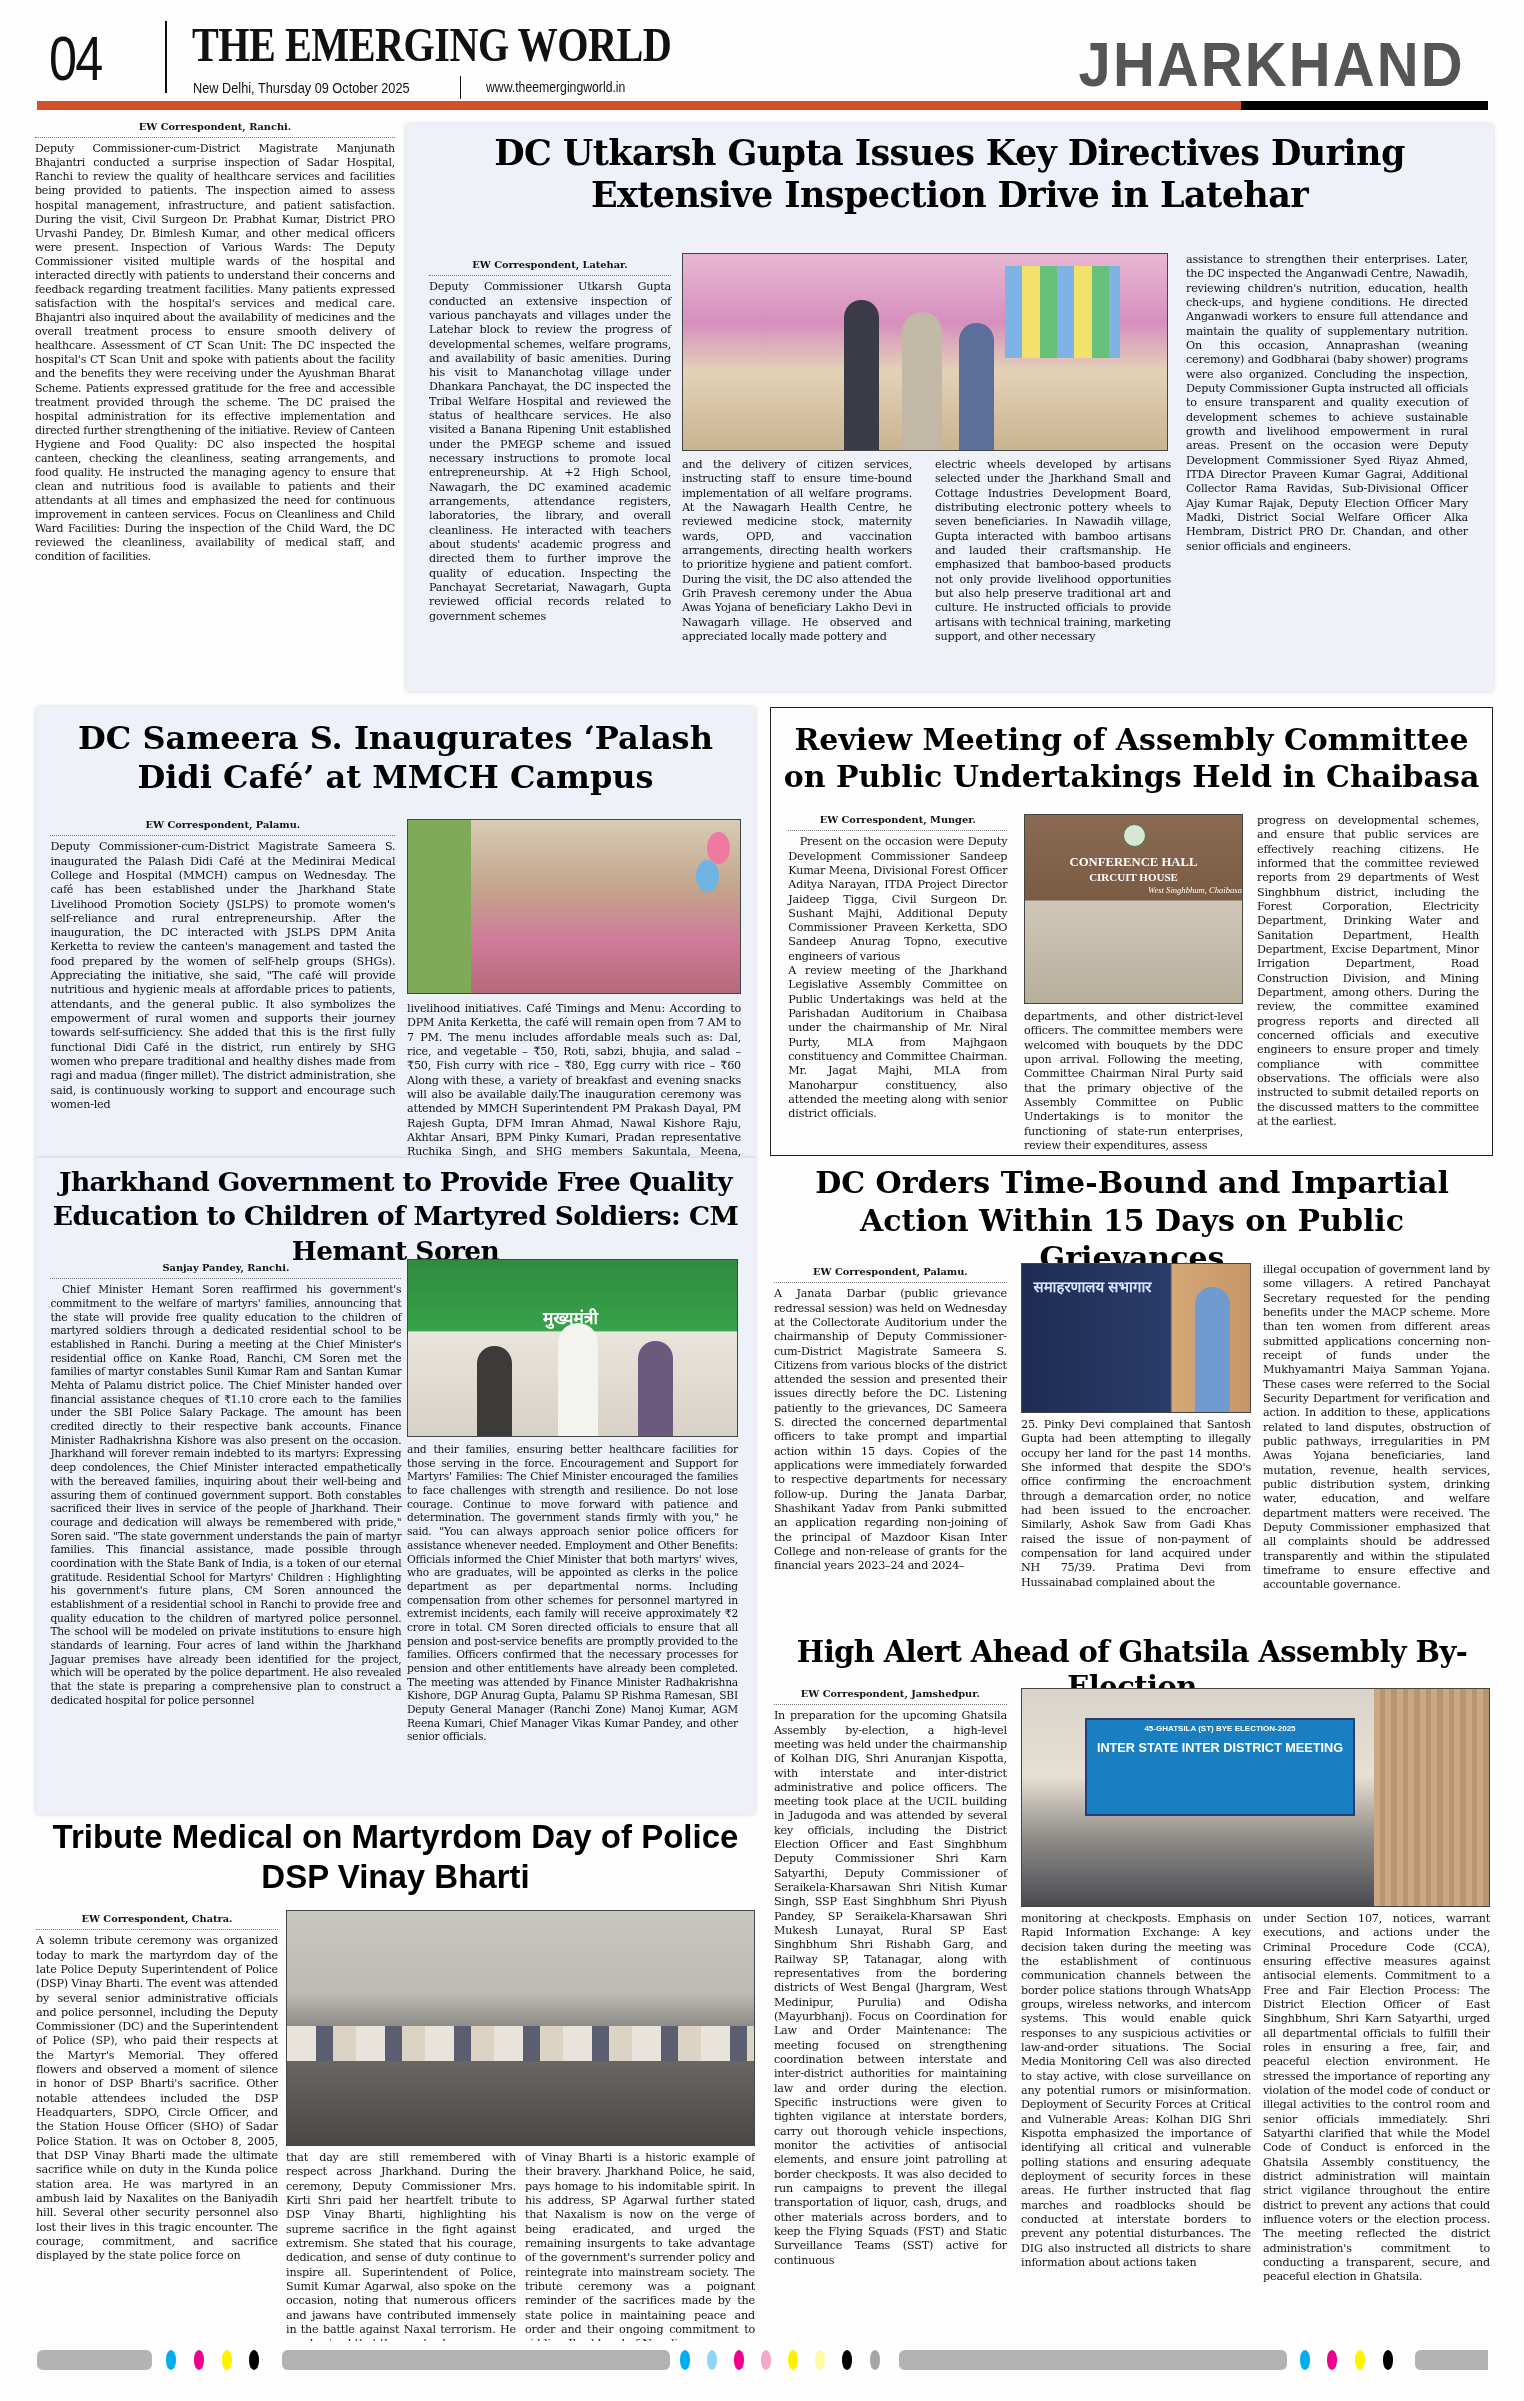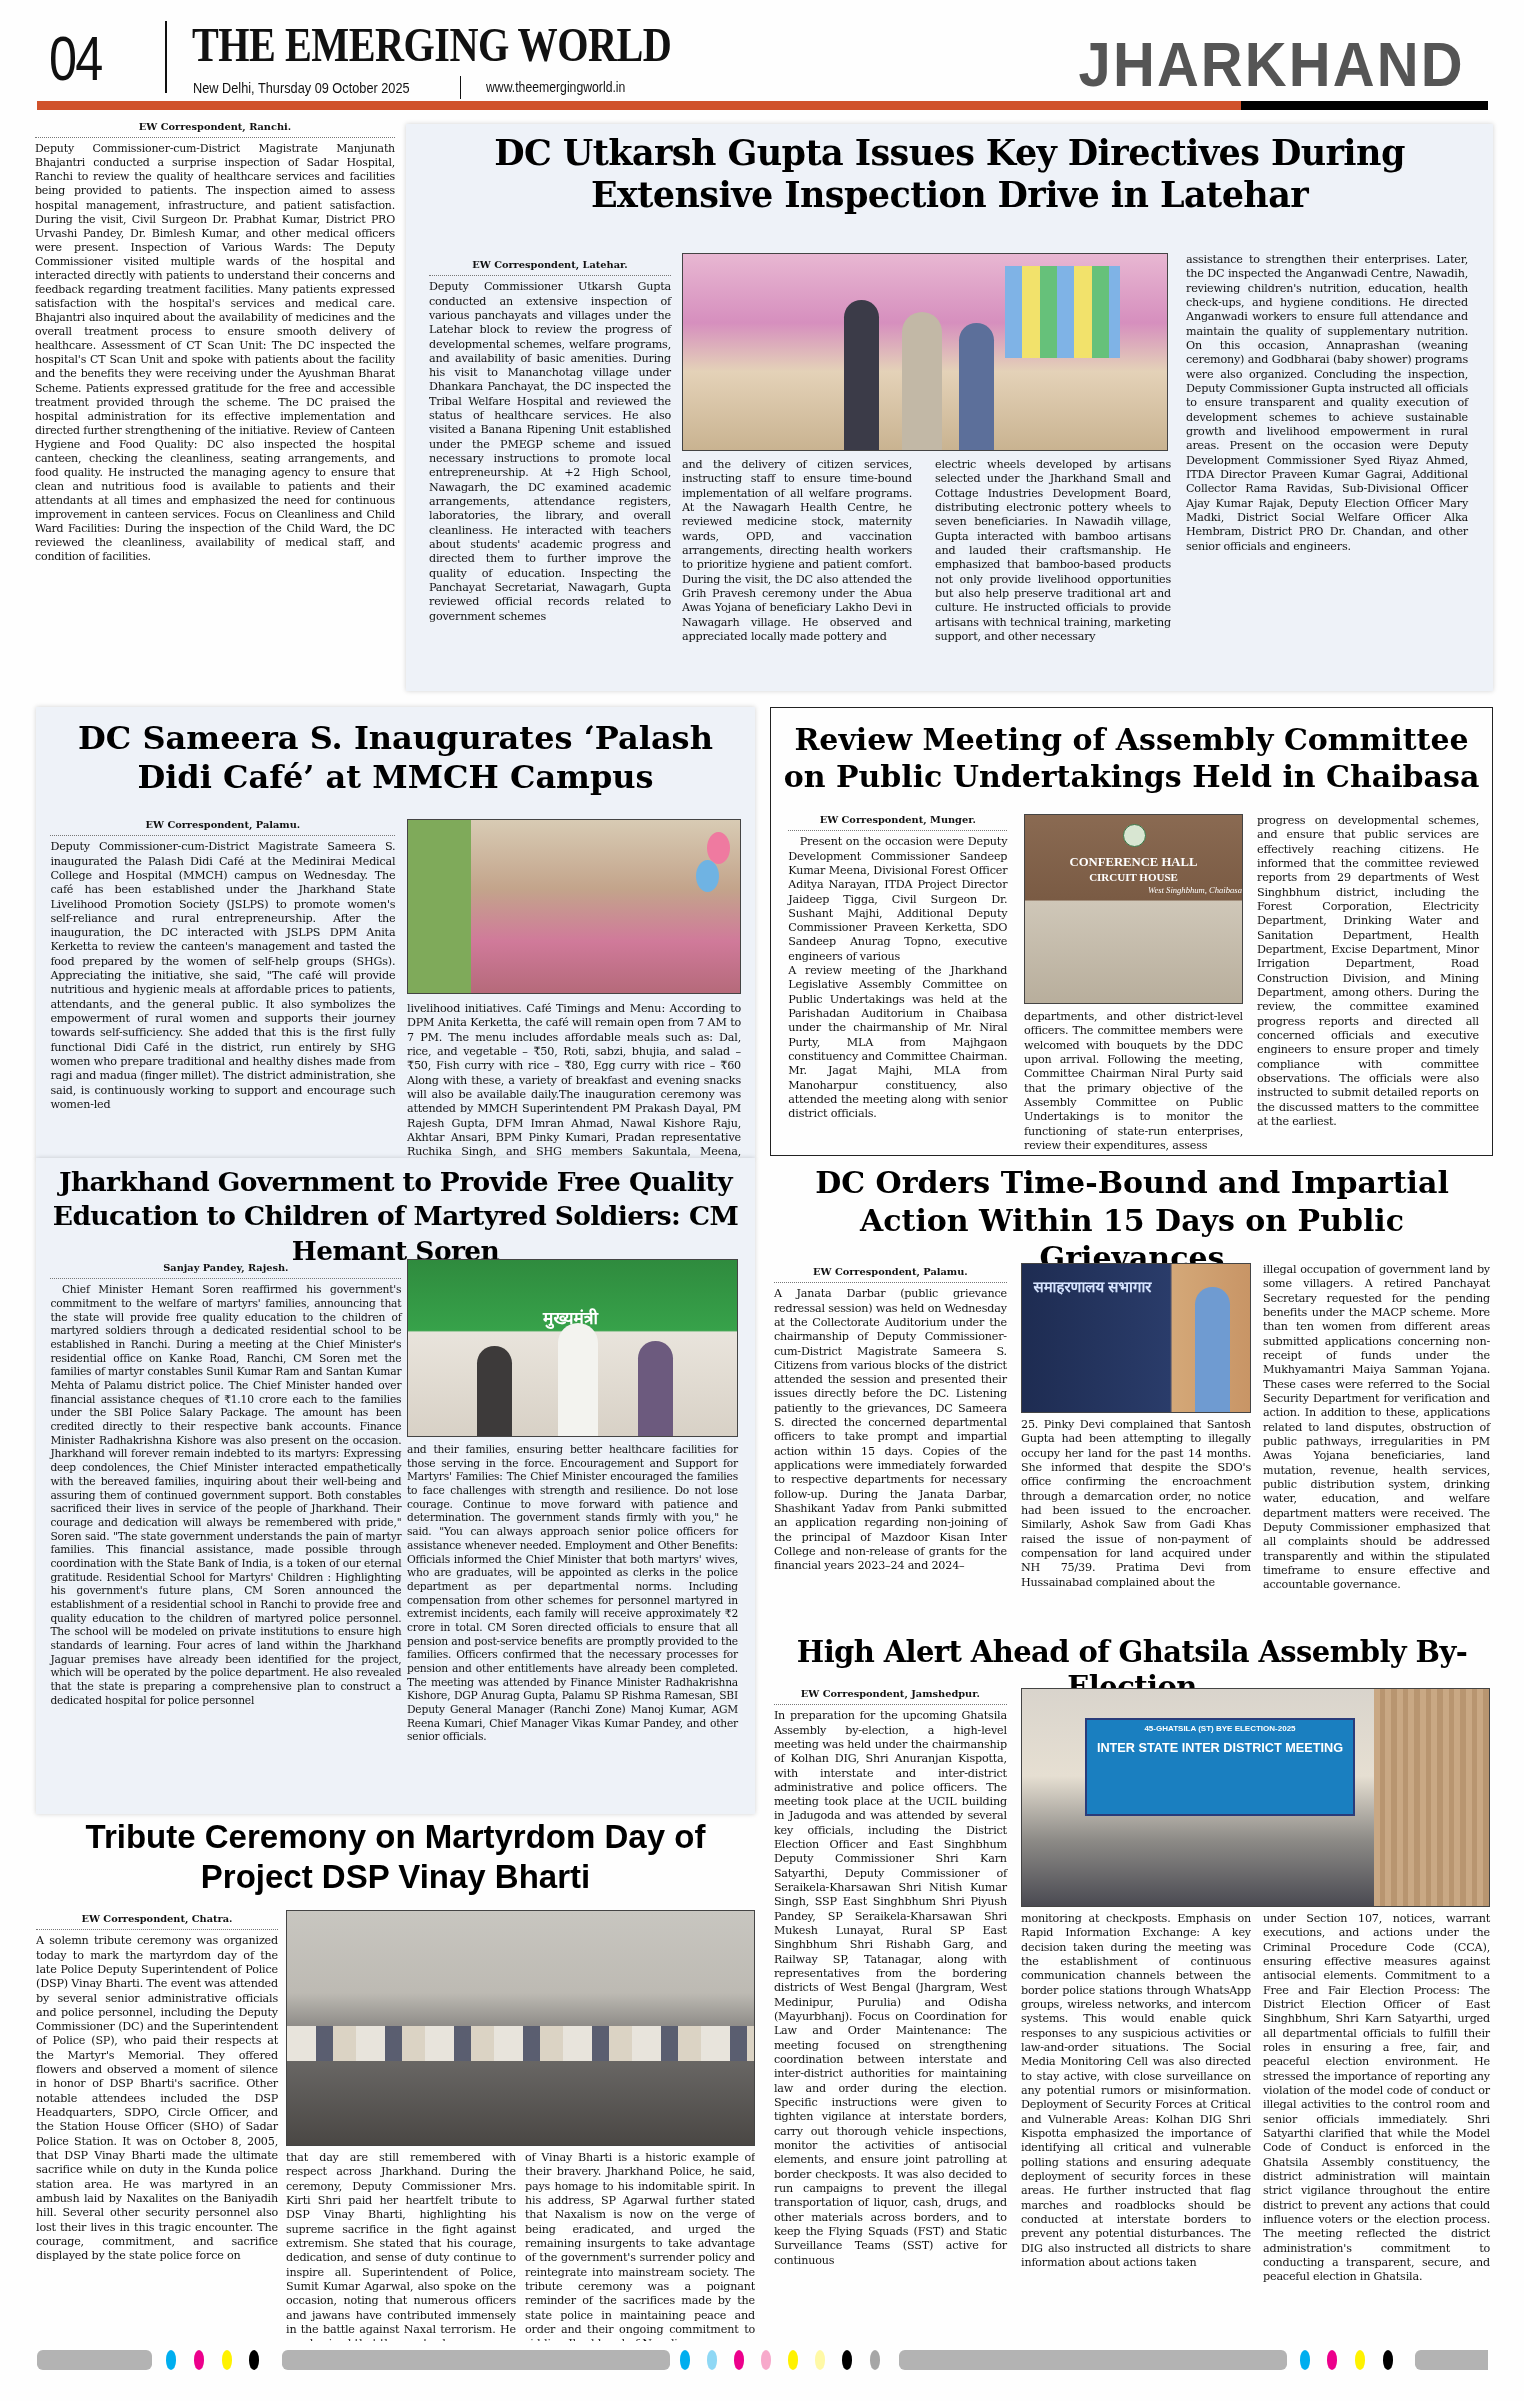--- a/index.html
+++ b/index.html
@@ -107,21 +107,21 @@
     <div class="body">departments, and other district-level officers. The committee members were welcomed with bouquets by the DDC upon arrival. Following the meeting, Committee Chairman Niral Purty said that the primary objective of the Assembly Committee on Public Undertakings is to monitor the functioning of state-run enterprises, review their expenditures, assess</div>
   </div>
   <div class="col" style="left:486px; top:106px; width:222px;">
     <div class="body">progress on developmental schemes, and ensure that public services are effectively reaching citizens. He informed that the committee reviewed reports from 29 departments of West Singhbhum district, including the Forest Corporation, Electricity Department, Drinking Water and Sanitation Department, Health Department, Excise Department, Minor Irrigation Department, Road Construction Division, and Mining Department, among others. During the review, the committee examined progress reports and directed all concerned officials and executive engineers to ensure proper and timely compliance with committee observations. The officials were also instructed to submit detailed reports on the discussed matters to the committee at the earliest.</div>
   </div>
 </div>
 
 <div class="article shaded" style="left:36px; top:1158px; width:719px; height:656px;">
   <div class="headline" style="font-family:'DejaVu Serif', serif; font-size:26.5px; padding:7px 11.5px 0 11.5px; line-height:1.3; letter-spacing:-0.6px;">Jharkhand Government to Provide Free Quality Education to Children of Martyred Soldiers: CM Hemant Soren</div>
   <div class="col" style="left:14.4px; top:104px; width:351px;">
-    <div class="byline">Sanjay Pandey, Rajesh.</div>
+    <div class="byline">Sanjay Pandey, Ranchi.</div>
     <div class="body" style="font-size:10.7px; text-indent:11.5px;">Chief Minister Hemant Soren reaffirmed his government's commitment to the welfare of martyrs' families, announcing that the state will provide free quality education to the children of martyred soldiers through a dedicated residential school to be established in Ranchi. During a meeting at the Chief Minister's residential office on Kanke Road, Ranchi, CM Soren met the families of martyr constables Sunil Kumar Ram and Santan Kumar Mehta of Palamu district police. The Chief Minister handed over financial assistance cheques of ₹1.10 crore each to the families under the SBI Police Salary Package. The amount has been credited directly to their respective bank accounts. Finance Minister Radhakrishna Kishore was also present on the occasion. Jharkhand will forever remain indebted to its martyrs: Expressing deep condolences, the Chief Minister interacted empathetically with the bereaved families, inquiring about their well-being and assuring them of continued government support. Both constables sacrificed their lives in service of the people of Jharkhand. Their courage and dedication will always be remembered with pride," Soren said. "The state government understands the pain of martyr families. This financial assistance, made possible through coordination with the State Bank of India, is a token of our eternal gratitude. Residential School for Martyrs' Children : Highlighting his government's future plans, CM Soren announced the establishment of a residential school in Ranchi to provide free and quality education to the children of martyred police personnel. The school will be modeled on private institutions to ensure high standards of learning. Four acres of land within the Jharkhand Jaguar premises have already been identified for the project, which will be operated by the police department. He also revealed that the state is preparing a comprehensive plan to construct a dedicated hospital for police personnel</div>
   </div>
   <div class="photo" style="left:371px; top:101px; width:331px; height:178px; background:linear-gradient(180deg,#2f8b3e 0%,#37a24a 40%,#e9e4dc 41%,#d8d1c6 100%);">
     <div style="position:absolute; left:0; right:4px; top:46px; text-align:center; color:#fff; font-family:'Liberation Sans', sans-serif; font-size:17.3px; font-weight:700;">मुख्यमंत्री</div>
     <div style="position:absolute; left:150px; top:63px; width:40px; height:115px; background:#f3f3ef; border-radius:20px 20px 0 0;"></div>
     <div style="position:absolute; left:69px; top:86px; width:35px; height:92px; background:#3d3a3a; border-radius:17.3px 17.3px 0 0;"></div>
     <div style="position:absolute; left:230px; top:81px; width:35px; height:98px; background:#6c5a7e; border-radius:17.3px 17.3px 0 0;"></div>
   </div>
   <div class="col" style="left:371px; top:285px; width:331px;">
     <div class="body" style="font-size:10.7px;">and their families, ensuring better healthcare facilities for those serving in the force. Encouragement and Support for Martyrs' Families: The Chief Minister encouraged the families to face challenges with strength and resilience. Do not lose courage. Continue to move forward with patience and determination. The government stands firmly with you," he said. "You can always approach senior police officers for assistance whenever needed. Employment and Other Benefits: Officials informed the Chief Minister that both martyrs' wives, who are graduates, will be appointed as clerks in the police department as per departmental norms. Including compensation from other schemes for personnel martyred in extremist incidents, each family will receive approximately ₹2 crore in total. CM Soren directed officials to ensure that all pension and post-service benefits are promptly provided to the families. Officers confirmed that the necessary processes for pension and other entitlements have already been completed. The meeting was attended by Finance Minister Radhakrishna Kishore, DGP Anurag Gupta, Palamu SP Rishma Ramesan, SBI Deputy General Manager (Ranchi Zone) Manoj Kumar, AGM Reena Kumari, Chief Manager Vikas Kumar Pandey, and other senior officials.</div>
@@ -160,21 +160,21 @@
   </div>
   <div class="col" style="left:250px; top:279px; width:230px;">
     <div class="body">monitoring at checkposts. Emphasis on Rapid Information Exchange: A key decision taken during the meeting was the establishment of continuous communication channels between the border police stations through WhatsApp groups, wireless networks, and intercom systems. This would enable quick responses to any suspicious activities or law-and-order situations. The Social Media Monitoring Cell was also directed to stay active, with close surveillance on any potential rumors or misinformation. Deployment of Security Forces at Critical and Vulnerable Areas: Kolhan DIG Shri Kispotta emphasized the importance of identifying all critical and vulnerable polling stations and ensuring adequate deployment of security forces in these areas. He further instructed that flag marches and roadblocks should be conducted at interstate borders to prevent any potential disturbances. The DIG also instructed all districts to share information about actions taken</div>
   </div>
   <div class="col" style="left:492px; top:279px; width:227px;">
     <div class="body">under Section 107, notices, warrant executions, and actions under the Criminal Procedure Code (CCA), ensuring effective measures against antisocial elements. Commitment to a Free and Fair Election Process: The District Election Officer of East Singhbhum, Shri Karn Satyarthi, urged all departmental officials to fulfill their roles in ensuring a free, fair, and peaceful election environment. He stressed the importance of reporting any violation of the model code of conduct or illegal activities to the control room and senior officials immediately. Shri Satyarthi clarified that while the Model Code of Conduct is enforced in the Ghatsila Assembly constituency, the district administration will maintain strict vigilance throughout the entire district to prevent any actions that could influence voters or the election process. The meeting reflected the district administration's commitment to conducting a transparent, secure, and peaceful election in Ghatsila.</div>
   </div>
 </div>
 
 <div class="article" style="left:36px; top:1812px; width:719px; height:529px;">
-  <div class="headline sans" style="font-size:33px; padding:4.6px 11.5px 0 11.5px; line-height:1.22;">Tribute Ceremony on Martyrdom Day of Project DSP Vinay Bharti</div>
+  <div class="headline sans" style="font-size:33px; padding:4.6px 11.5px 0 11.5px; line-height:1.22;">Tribute Medical on Martyrdom Day of Police DSP Vinay Bharti</div>
   <div class="col" style="left:0; top:101px; width:242px;">
     <div class="byline">EW Correspondent, Chatra.</div>
     <div class="body">A solemn tribute ceremony was organized today to mark the martyrdom day of the late Police Deputy Superintendent of Police (DSP) Vinay Bharti. The event was attended by several senior administrative officials and police personnel, including the Deputy Commissioner (DC) and the Superintendent of Police (SP), who paid their respects at the Martyr's Memorial. They offered flowers and observed a moment of silence in honor of DSP Bharti's sacrifice. Other notable attendees included the DSP Headquarters, SDPO, Circle Officer, and the Station House Officer (SHO) of Sadar Police Station. It was on October 8, 2005, that DSP Vinay Bharti made the ultimate sacrifice while on duty in the Kunda police station area. He was martyred in an ambush laid by Naxalites on the Baniyadih hill. Several other security personnel also lost their lives in this tragic encounter. The courage, commitment, and sacrifice displayed by the state police force on</div>
   </div>
   <div class="photo" style="left:250px; top:98px; width:469px; height:236px; background:linear-gradient(180deg,#c8c6c0 0%,#bdbab3 35%,#6c6a68 60%,#4a4744 100%);">
     <div style="position:absolute; left:0; right:0; top:115px; height:35px; background:repeating-linear-gradient(90deg,#e8e4dc 0 29px,#5a5e70 29px 46px,#dbd3c4 46px 69px);"></div>
   </div>
   <div class="col" style="left:250px; top:339px; width:230px;">
     <div class="body">that day are still remembered with respect across Jharkhand. During the ceremony, Deputy Commissioner Mrs. Kirti Shri paid her heartfelt tribute to DSP Vinay Bharti, highlighting his supreme sacrifice in the fight against extremism. She stated that his courage, dedication, and sense of duty continue to inspire all. Superintendent of Police, Sumit Kumar Agarwal, also spoke on the occasion, noting that numerous officers and jawans have contributed immensely in the battle against Naxal terrorism. He emphasized that the martyrdom</div>
   </div>

